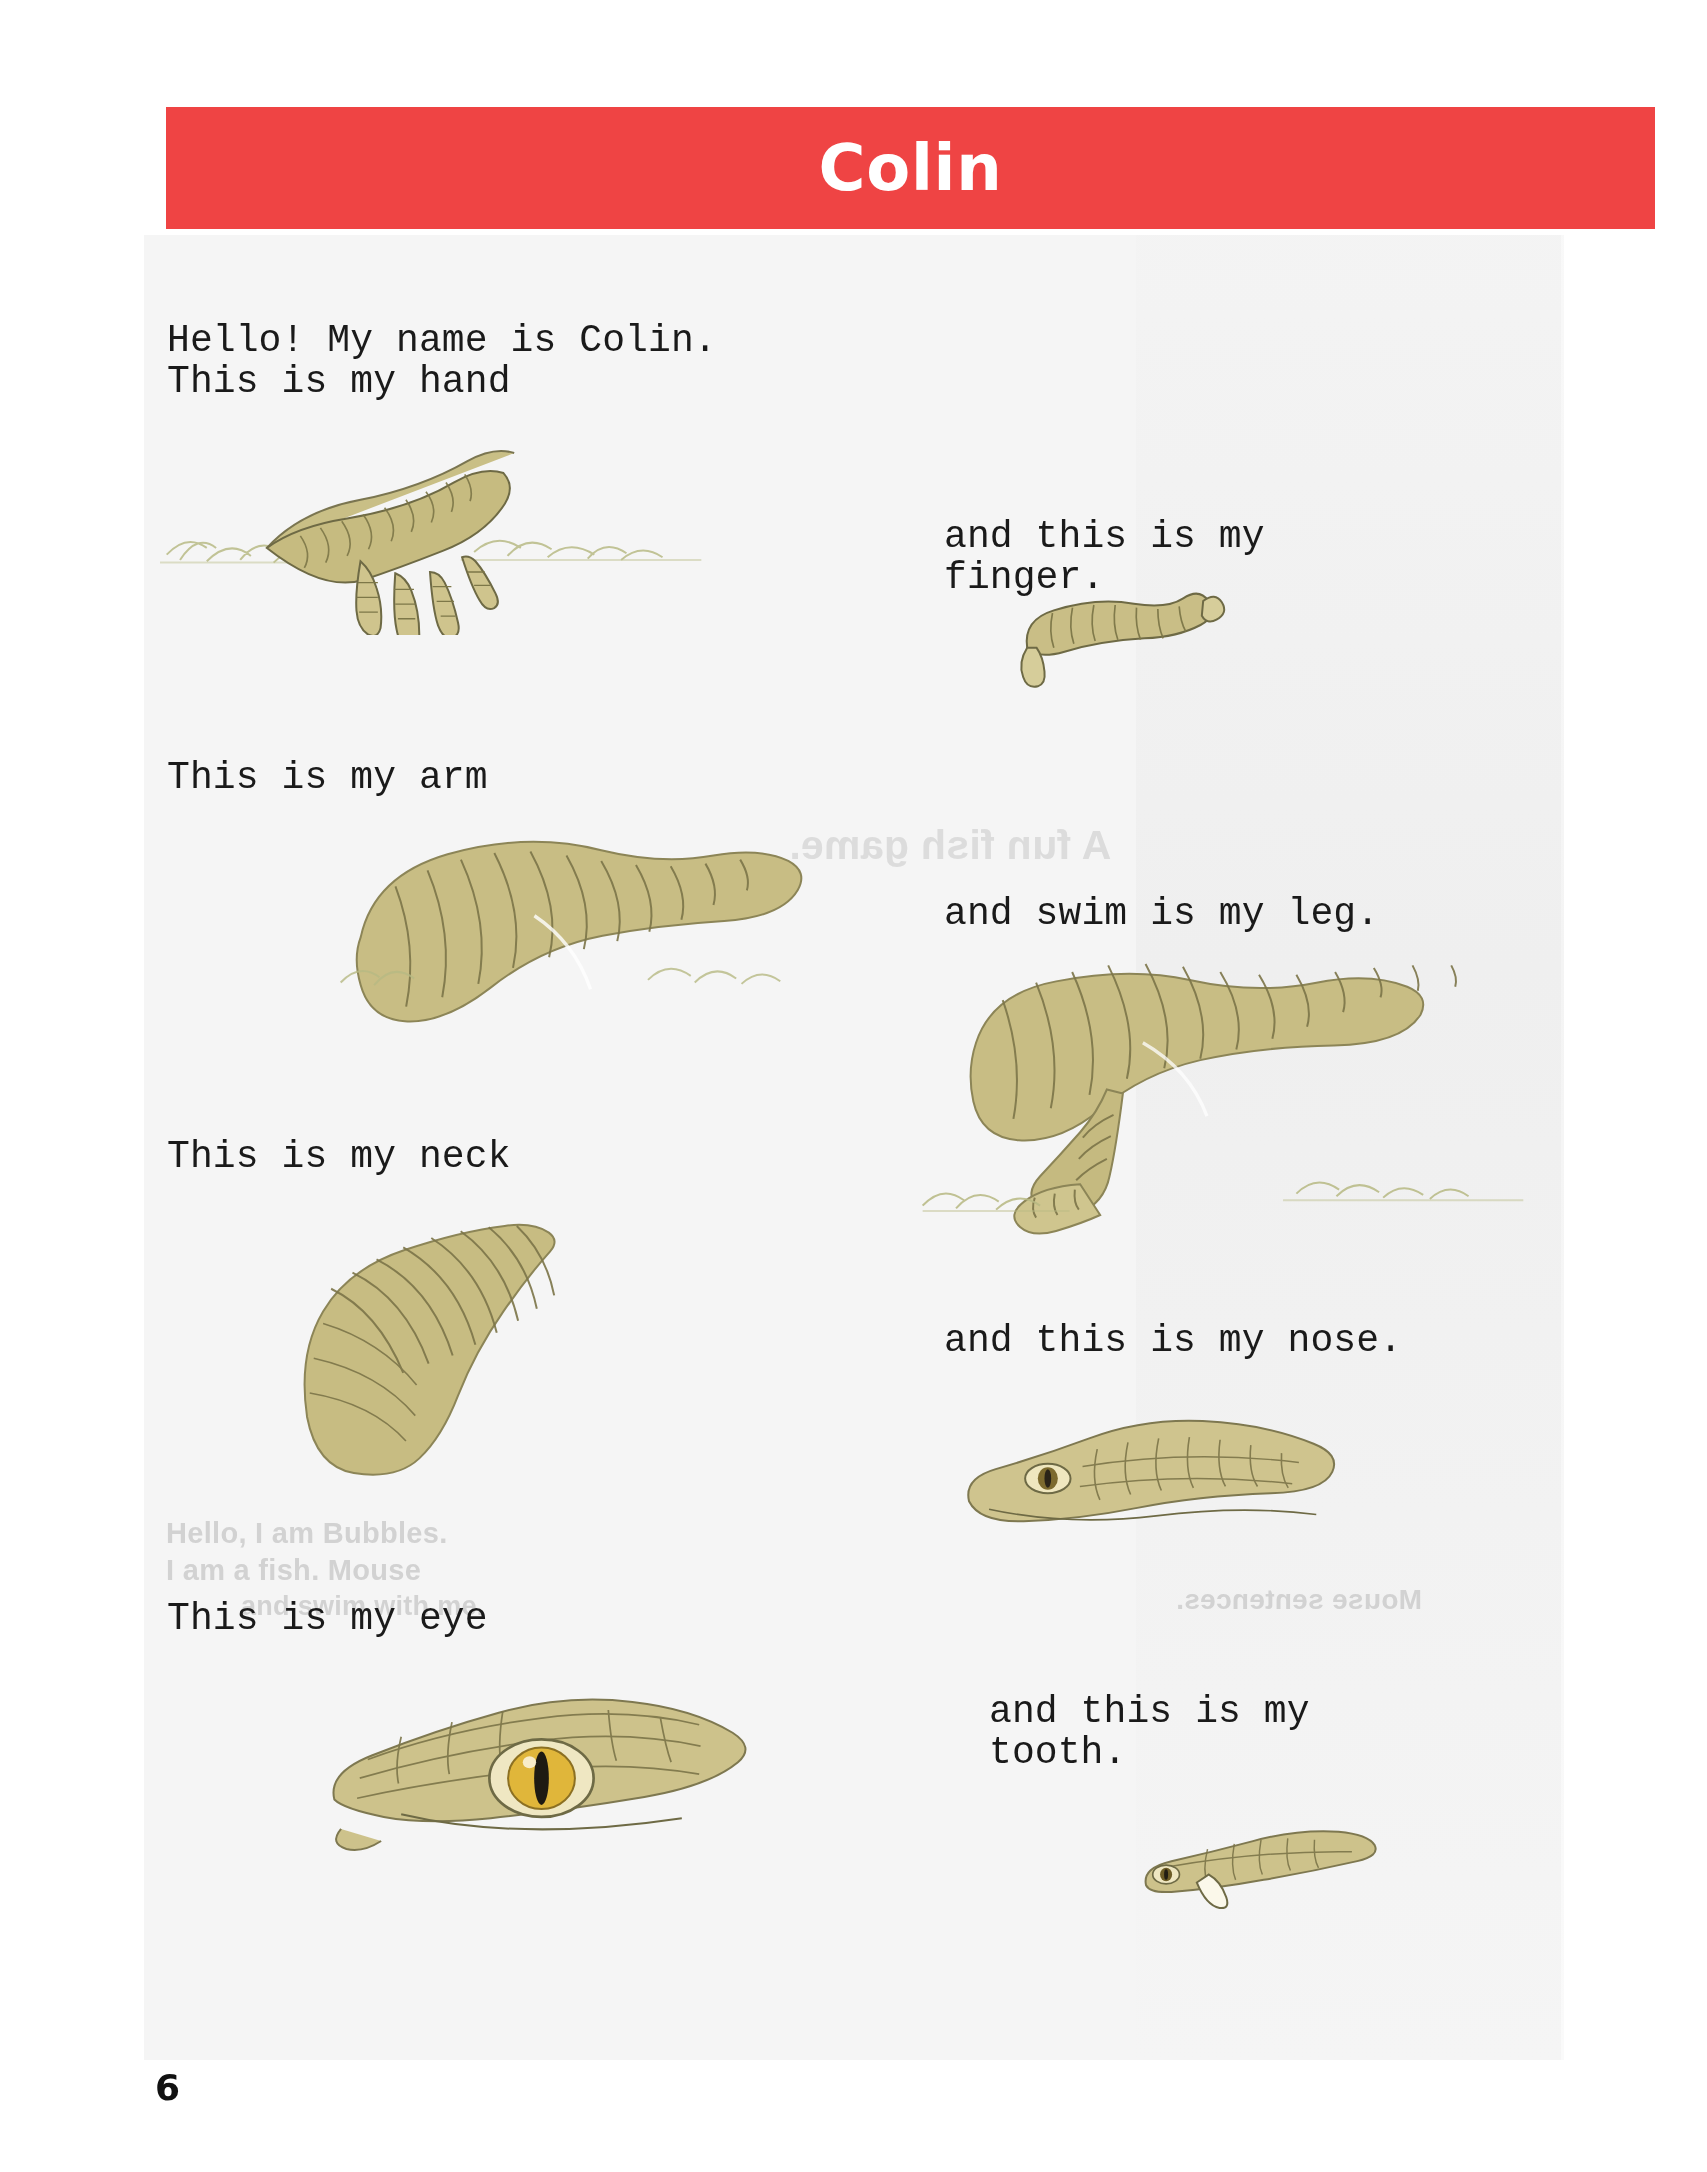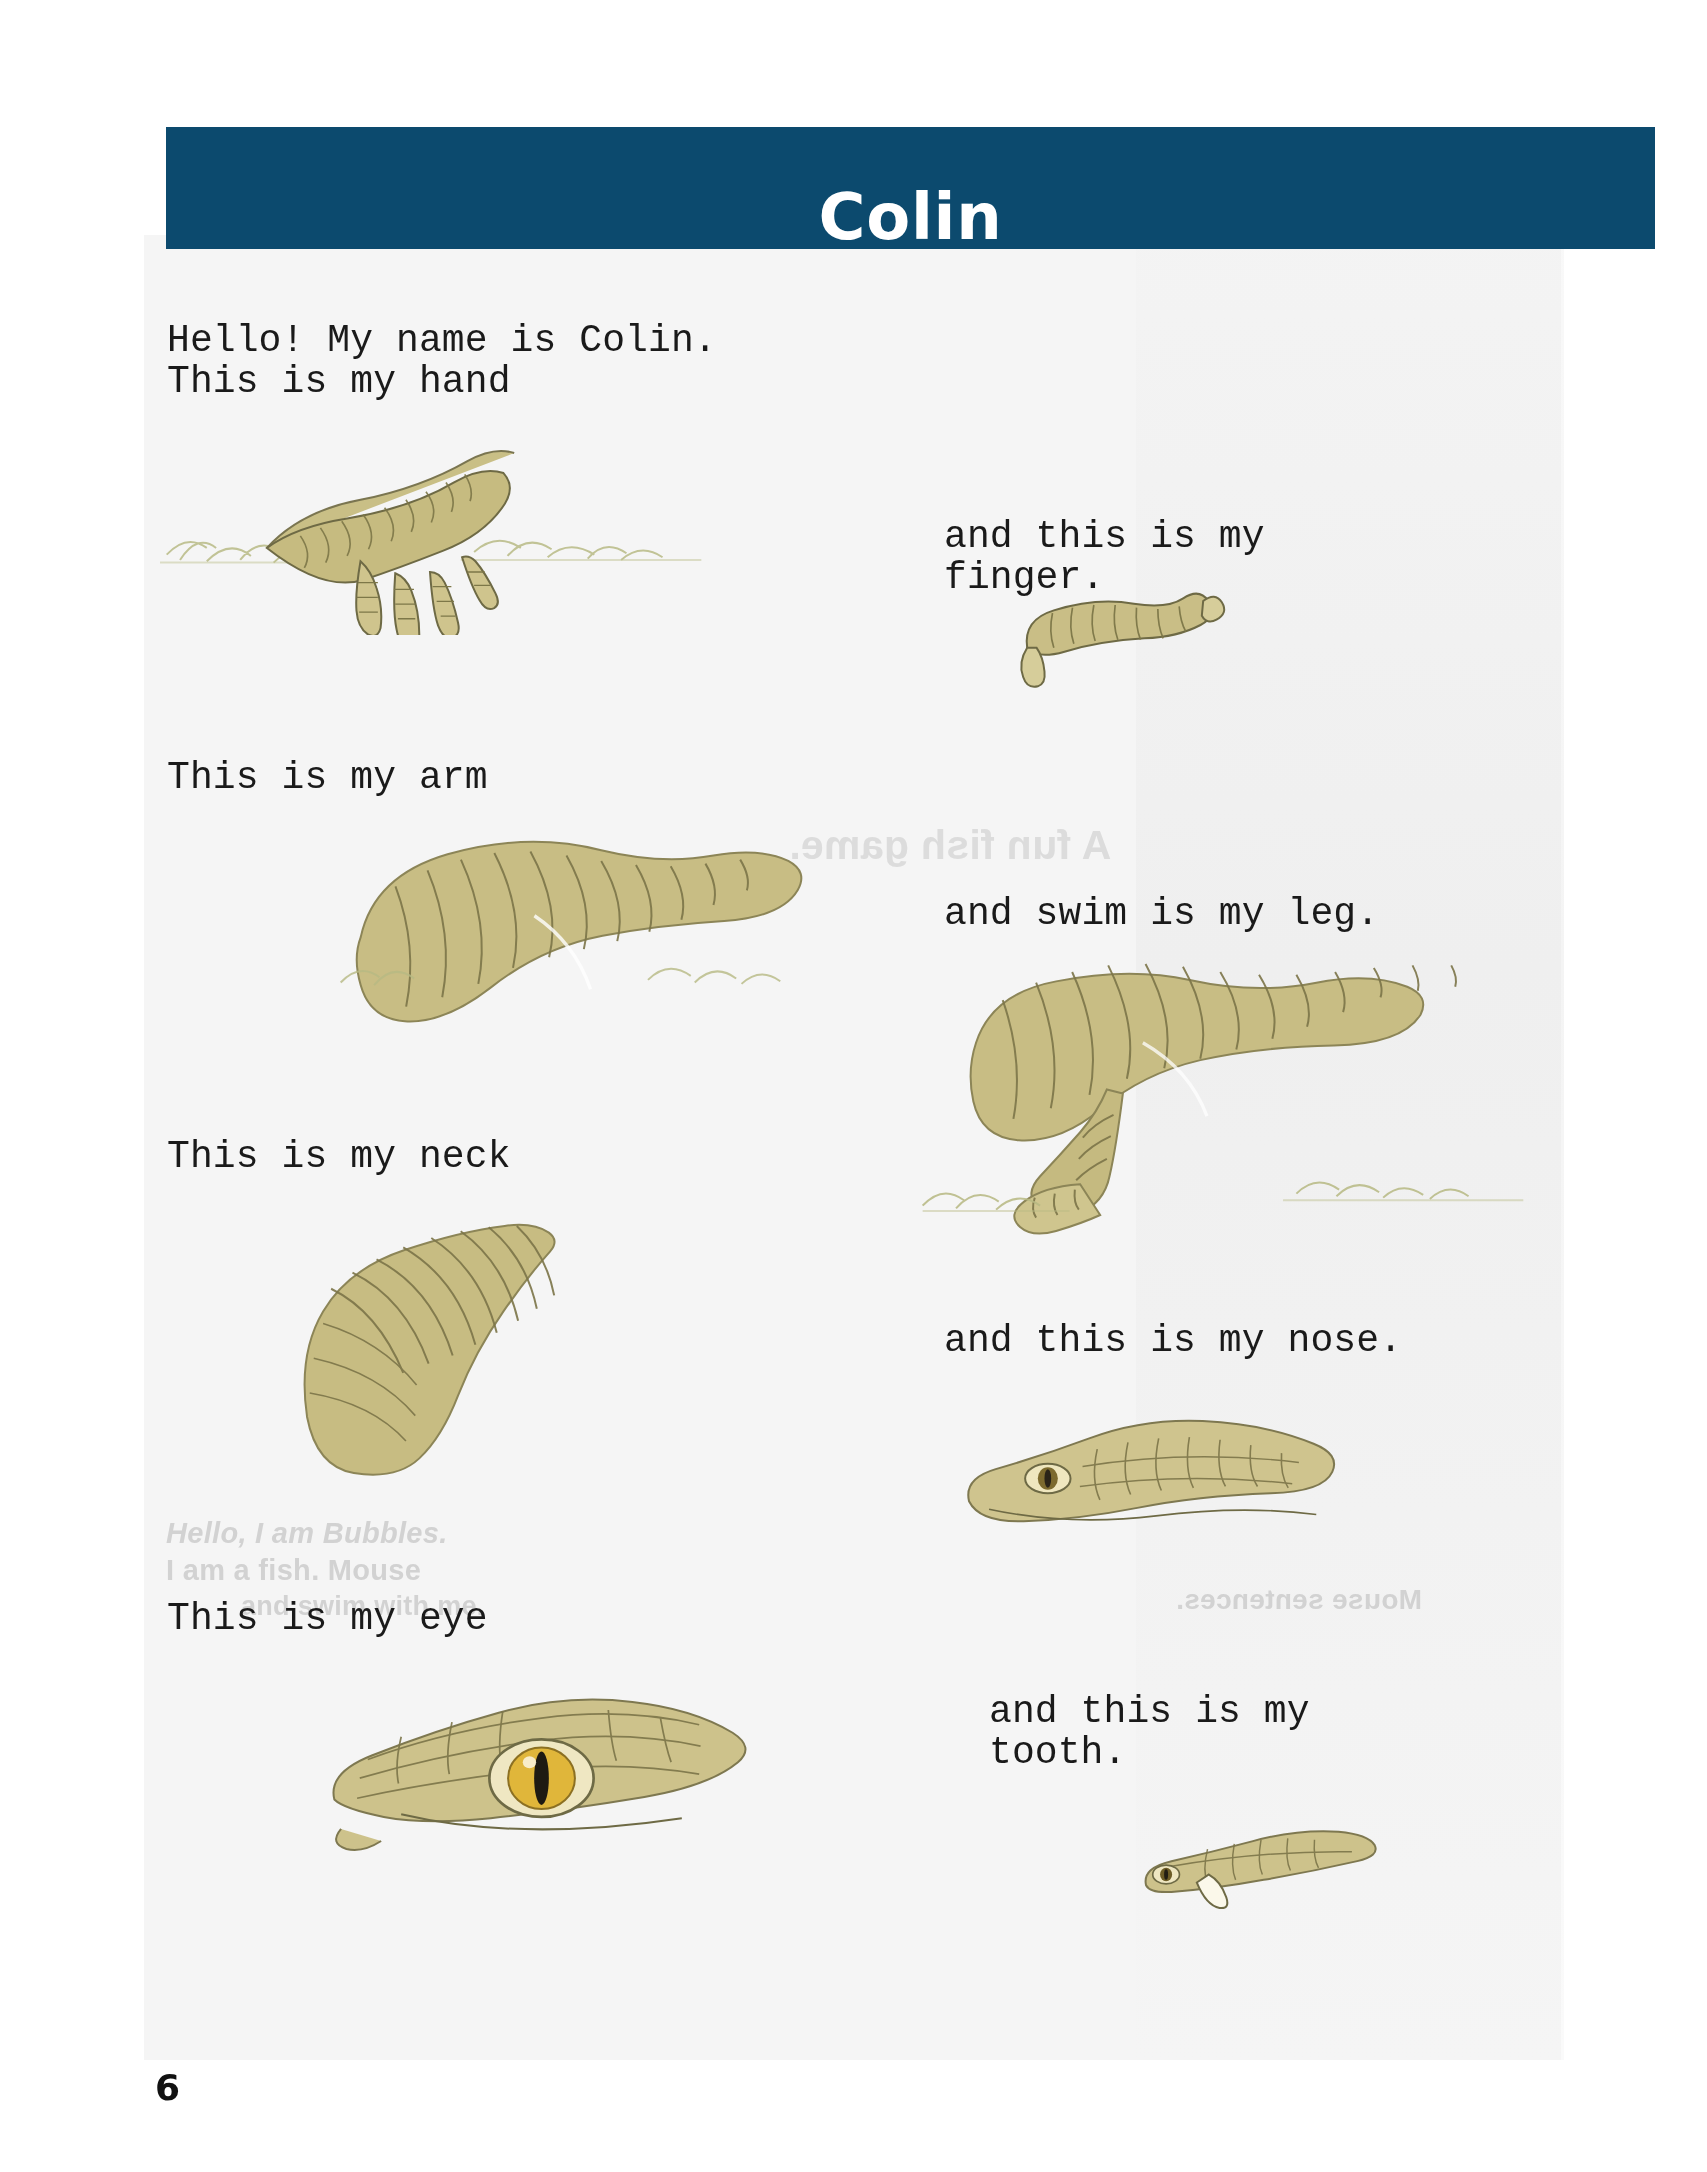--- a/index.html
+++ b/index.html
@@ -54,25 +54,24 @@
   }
   .ghost.flip { transform: scaleX(-1); }
 
   
   .title-banner {
     position: absolute;
     left: 166px;
     top: 107px;
     width: 1489px;
     height: 122px;
-    background: #0c4a6e;
+    background: #ef4444;
     display: flex;
-    align-items: flex-end;
+    align-items: center;
     justify-content: center;
-    margin-top: 20px;
   }
   .title-banner .title-text {
     color: #ffffff;
     font-size: 64px;
     font-weight: 700;
     letter-spacing: 0.7px;
     line-height: 1;
     font-family: "DejaVu Sans", sans-serif;
   }
 
@@ -112,21 +111,21 @@
   .illus svg { display: block; }
 </style>
 </head>
 <body>
 
 <div class="page">
 
   <div class="paper-panel"></div>
   <div class="paper-panel right-fade"></div>
 
-  <div class="ghost" style="left:166px;top:1517px;font-size:29px;font-style:italic;">Hello, I am Bubbles.</div>
+  <div class="ghost" style="left:166px;top:1517px;font-size:29px;">Hello, I am Bubbles.</div>
   <div class="ghost" style="left:166px;top:1554px;font-size:29px;">I am a fish. Mouse</div>
   <div class="ghost" style="left:241px;top:1591px;font-size:27px;text-align:center;">and swim with me.</div>
   <div class="ghost flip" style="left:1176px;top:1584px;font-size:28px;">Mouse sentences.</div>
   <div class="ghost flip" style="left:789px;top:822px;font-size:41px;color:#dcdcdc;">A fun fish game.</div>
 
   <div class="title-banner">
     <span class="title-text">Colin</span>
   </div>
 
   <div class="line l-hello">Hello! My name is Colin.

